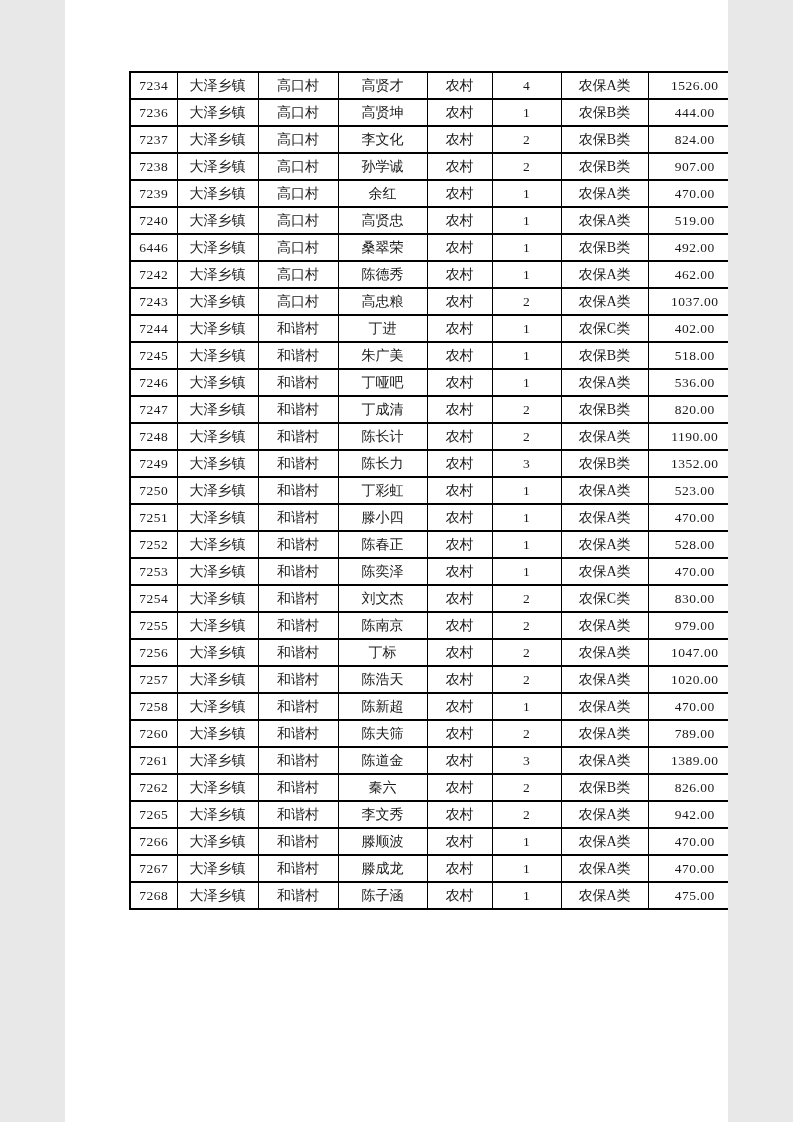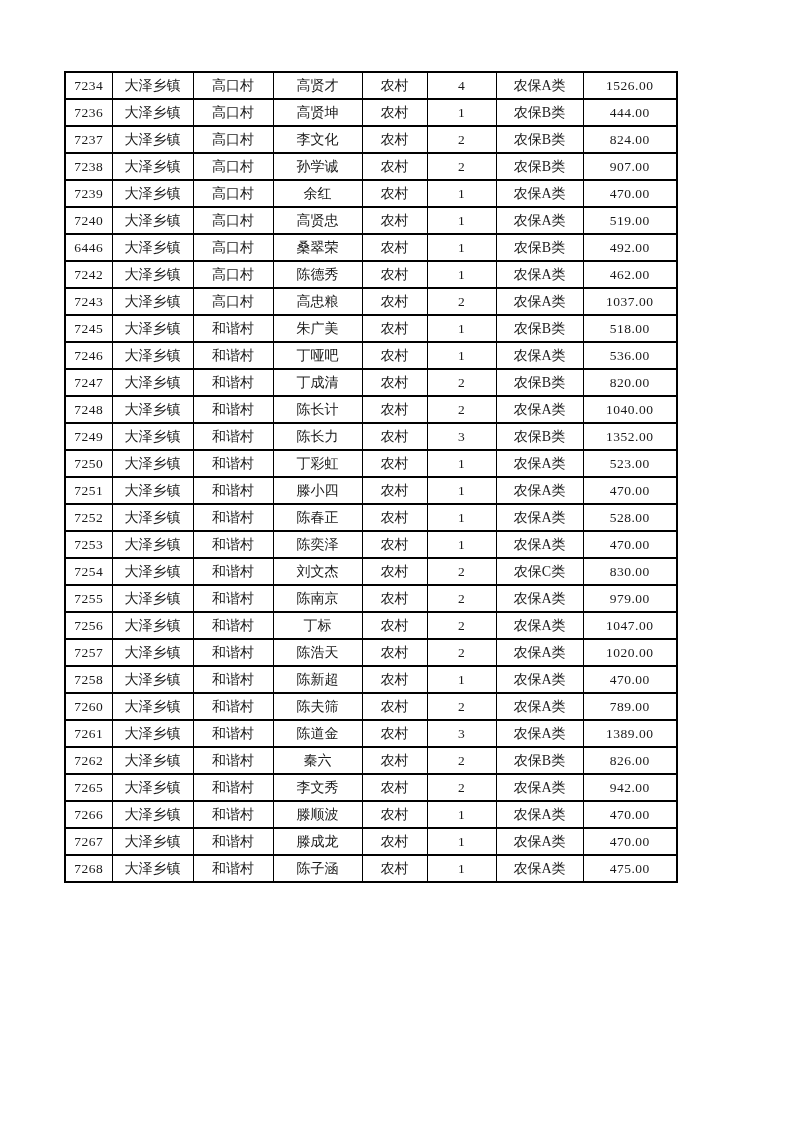--- a/index.html
+++ b/index.html
@@ -2,21 +2,21 @@
 <html><head>
 <meta charset="utf-8">
 <style>
   html, body {
     margin: 0;
     padding: 0;
     background: #e8e8e8;
   }
   .page {
     position: relative;
-    width: 793px;
+    width: 663px;
     height: 1122px;
     background: #ffffff;
     margin: 0 auto;
     overflow: hidden;
     font-family: "Liberation Serif", "DejaVu Serif", serif;
     color: #1a1a1a;
   }
   table.roster {
     position: absolute;
     left: 64px;
@@ -145,20 +145,30 @@
           <td class="num">7243</td>
           <td>大泽乡镇</td>
           <td>高口村</td>
           <td>高忠粮</td>
           <td>农村</td>
           <td class="num">2</td>
           <td>农保A类</td>
           <td class="num">1037.00</td>
         </tr>
         <tr>
+          <td class="num">7244</td>
+          <td>大泽乡镇</td>
+          <td>和谐村</td>
+          <td>丁进</td>
+          <td>农村</td>
+          <td class="num">1</td>
+          <td>农保C类</td>
+          <td class="num">402.00</td>
+        </tr>
+        <tr>
           <td class="num">7245</td>
           <td>大泽乡镇</td>
           <td>和谐村</td>
           <td>朱广美</td>
           <td>农村</td>
           <td class="num">1</td>
           <td>农保B类</td>
           <td class="num">518.00</td>
         </tr>
         <tr>
@@ -182,21 +192,21 @@
           <td class="num">820.00</td>
         </tr>
         <tr>
           <td class="num">7248</td>
           <td>大泽乡镇</td>
           <td>和谐村</td>
           <td>陈长计</td>
           <td>农村</td>
           <td class="num">2</td>
           <td>农保A类</td>
-          <td class="num">1040.00</td>
+          <td class="num">1190.00</td>
         </tr>
         <tr>
           <td class="num">7249</td>
           <td>大泽乡镇</td>
           <td>和谐村</td>
           <td>陈长力</td>
           <td>农村</td>
           <td class="num">3</td>
           <td>农保B类</td>
           <td class="num">1352.00</td>

